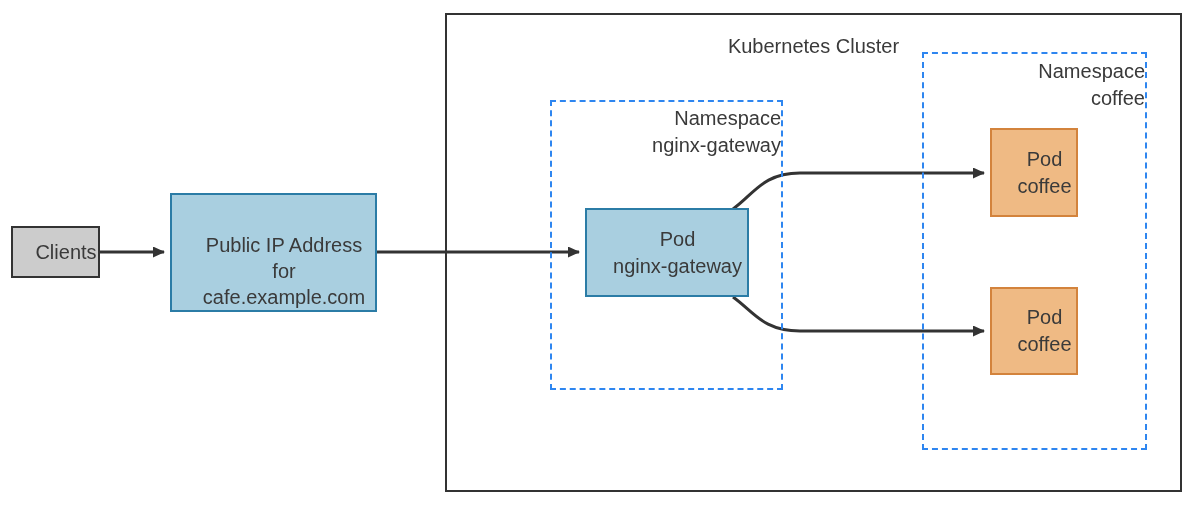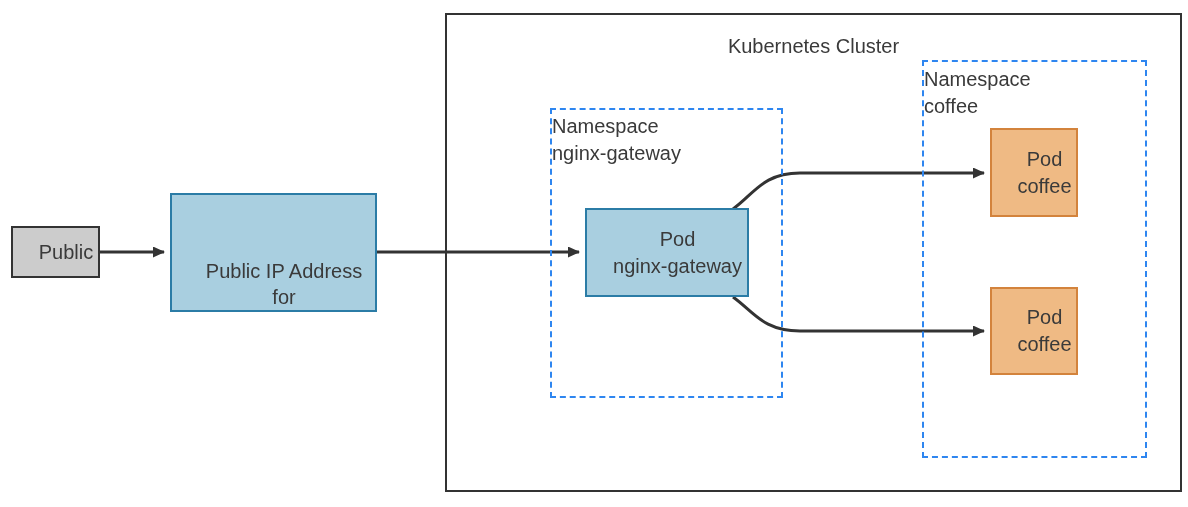--- a/index.html
+++ b/index.html
@@ -77,25 +77,24 @@
     text-align: center;
     font-size: 20px;
     line-height: 24px;
     padding-top: 19px;
     color: var(--text);
   }
   .namespace {
     position: absolute;
     box-sizing: border-box;
     border: 2px dashed var(--namespace-border);
-    text-align: left;
+    text-align: right;
     font-size: 20px;
     line-height: 27px;
     color: var(--text);
-    margin-top: 8px;
   }
   .ns-nginx-gateway {
     left: 550px; top: 100px; width: 233px; height: 290px;
     padding-top: 3px;
   }
   .ns-default {
     left: 922px; top: 52px; width: 225px; height: 398px;
     padding-top: 4px;
   }
   .node-pod-nginx-gateway {
@@ -139,26 +138,27 @@
     <div>Namespace</div>
     <div>nginx-gateway</div>
   </div>
 
   <div class="namespace ns-default">
     <div>Namespace</div>
     <div>coffee</div>
   </div>
 
   <div class="node node-clients">
-    <div>Public</div>
+    <div>Clients</div>
   </div>
 
   <div class="node node-public-ip">
     <div>Public IP Address</div>
     <div>for</div>
+    <div>cafe.example.com</div>
   </div>
 
   <div class="node node-pod-nginx-gateway">
     <div>Pod</div>
     <div>nginx-gateway</div>
   </div>
 
   <div class="node node-pod-coffee-1">
     <div>Pod</div>
     <div>coffee</div>

